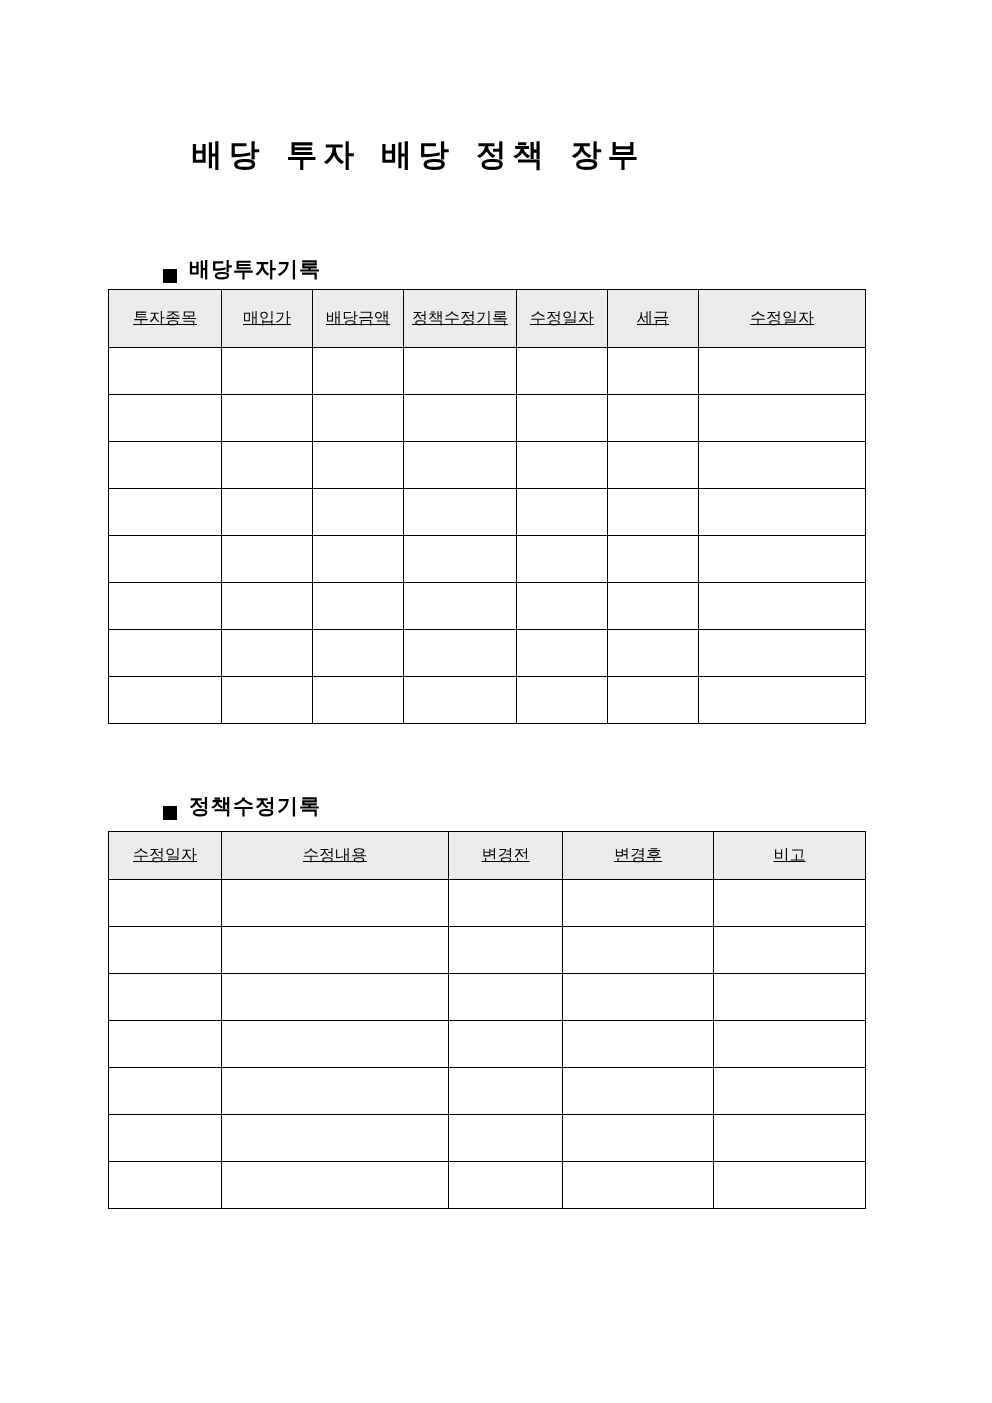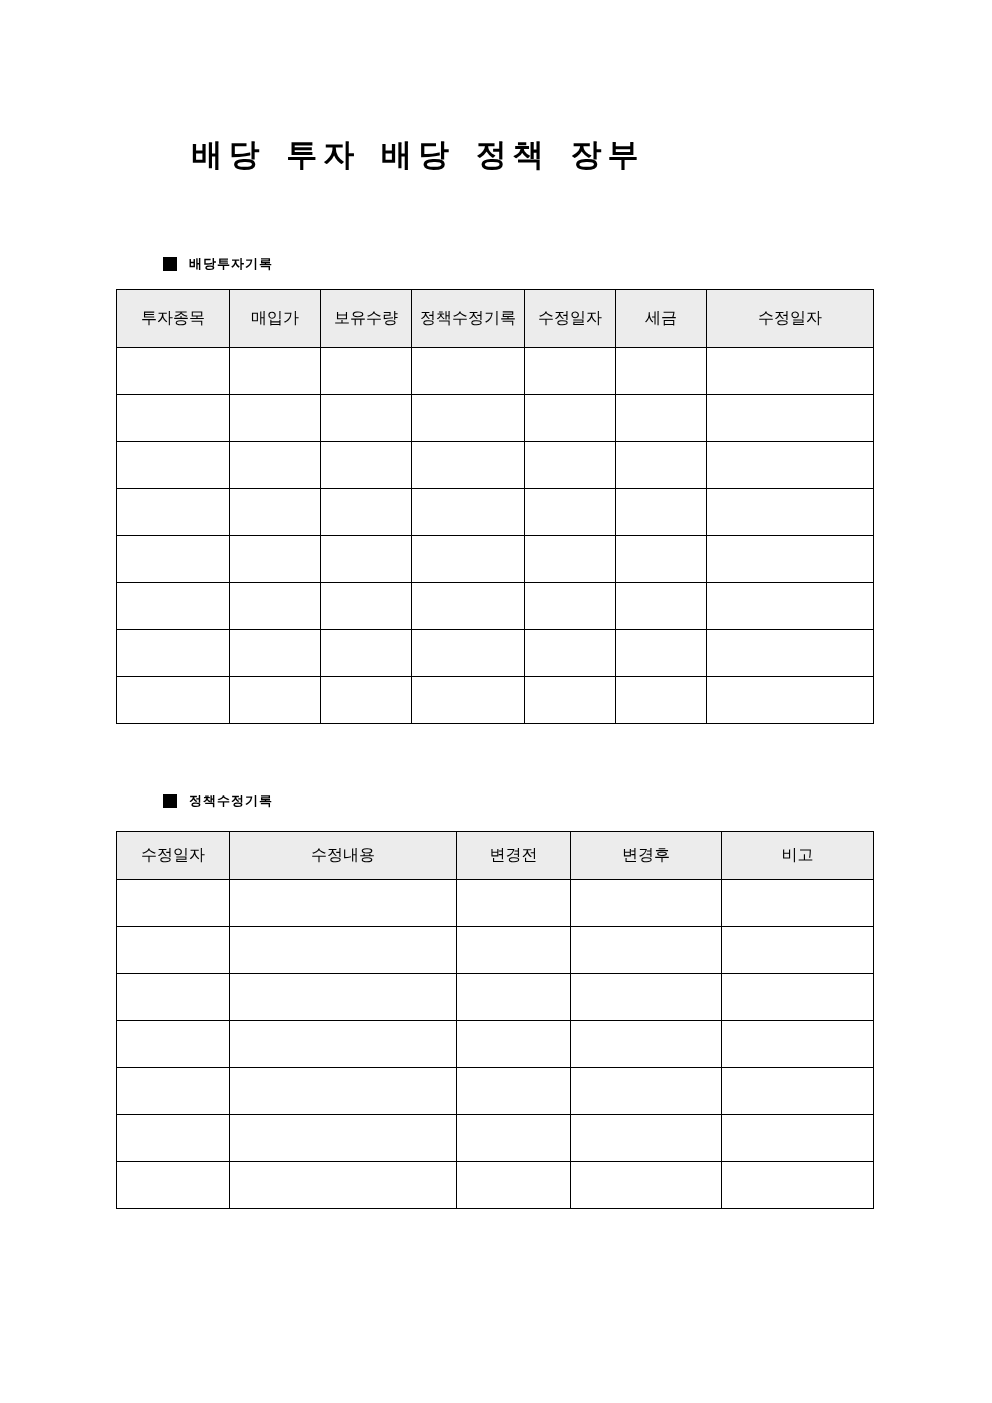--- a/index.html
+++ b/index.html
@@ -1,20 +1,20 @@
 <!DOCTYPE html>
 <html><head>
   <meta charset="utf-8">
   <style>
     html, body { margin: 0; padding: 0; background: #ffffff; }
     body { width: 992px; height: 1403px; position: relative; font-family: "DejaVu Sans", "Liberation Sans", sans-serif; color: #000; overflow: hidden; }
     .title { position: absolute; left: 0; width: 836px; top: 134px; text-align: center; font-size: 31px; font-weight: bold; letter-spacing: 6px; word-spacing: 4px; }
-    .section-heading { position: absolute; left: 119px; font-size: 13px; font-weight: bold; display: flex; align-items: center; letter-spacing: 1px; padding-left: 44px; }
+    .section-heading { position: absolute; left: 119px; font-size: 21px; font-weight: bold; display: flex; align-items: flex-end; letter-spacing: 1px; padding-left: 44px; }
     .section-heading .square { display: inline-block; width: 14px; height: 14px; background: #000; margin-right: 12px; }
-    table.ledger { position: absolute; left: 116px; border-collapse: collapse; table-layout: fixed; }
+    table.ledger { position: absolute; left: 108px; border-collapse: collapse; table-layout: fixed; text-decoration: underline; }
     table.ledger th, table.ledger td { border: 1.5px solid #000; padding: 0; }
     table.ledger th { background: #ececec; font-weight: normal; font-size: 16px; text-align: center; }
     table.ledger td { background: #fff; }
   </style>
 </head>
 <body>
 
 <div class="title">배당 투자 배당 정책 장부</div>
 
 <div class="section-heading" style="top:255px;">
@@ -29,21 +29,21 @@
       <col style="width:91px">
       <col style="width:113px">
       <col style="width:91px">
       <col style="width:91px">
       <col style="width:167px">
   </colgroup>
   <thead>
     <tr style="height:58px;">
       <th>투자종목</th>
       <th>매입가</th>
-      <th>보유수량</th>
+      <th>배당금액</th>
       <th>정책수정기록</th>
       <th>수정일자</th>
       <th>세금</th>
       <th>수정일자</th>
     </tr>
   </thead>
   <tbody>
     <tr style="height:47px;">
       <td></td>
         <td></td>

